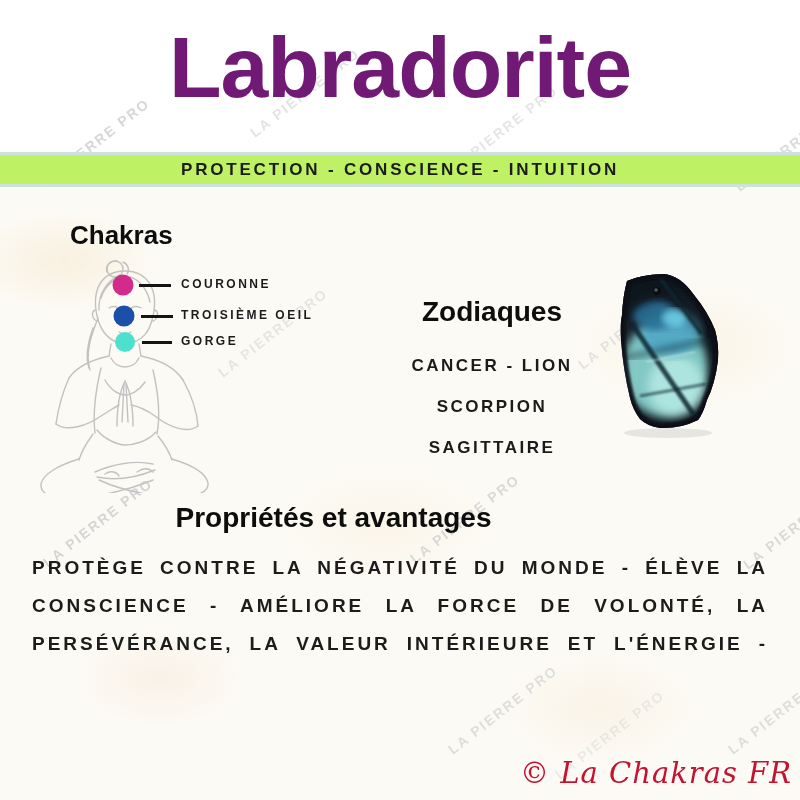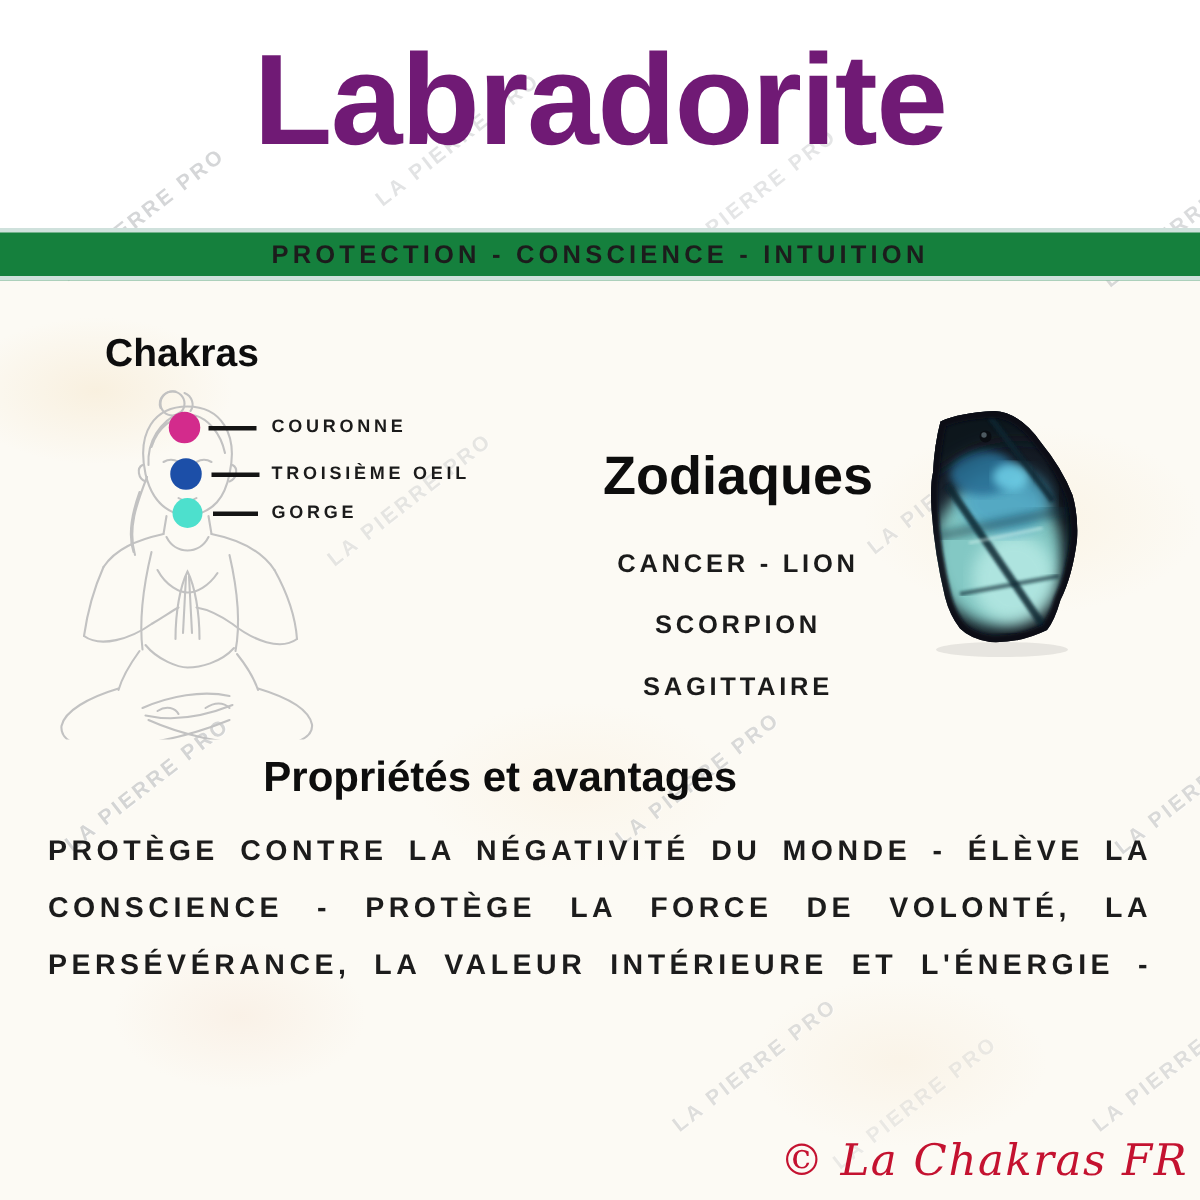--- a/index.html
+++ b/index.html
@@ -30,35 +30,35 @@
     pointer-events:none;
   }
   .title{
     left:0;top:24px;width:800px;text-align:center;
     font-size:86px;font-weight:bold;color:#701a75;line-height:1;
     letter-spacing:-1px;
   }
   .band{
     left:0;top:152px;width:800px;height:35px;box-sizing:border-box;
     border-top:3px solid #cfe1dc;border-bottom:3px solid #cfe1dc;
-    background:#15803d;
+    background:#bef264;
     display:flex;align-items:center;justify-content:center;
   }
   .band-text{
     font-size:17px;font-weight:bold;letter-spacing:2.8px;color:#1c1c1c;
   }
   .h-chakras{left:70px;top:220px;font-size:26px;font-weight:bold;color:#0d0d0d;}
   .figure-svg{left:35px;top:258px;}
   .chakra-line{position:absolute;height:2.5px;background:#141414;}
   .chakra-label{
     position:absolute;left:181px;
     font-size:12px;font-weight:bold;letter-spacing:2.5px;color:#1b1b1b;
   }
   .zodiac{left:372px;top:296px;width:240px;text-align:center;}
-  .h-zodiac{font-size:36px;font-weight:bold;color:#0d0d0d;margin:0 0 28px 0;}
+  .h-zodiac{font-size:28px;font-weight:bold;color:#0d0d0d;margin:0 0 28px 0;}
   .zodiac-line{
     font-size:17px;font-weight:bold;letter-spacing:2.5px;color:#1b1b1b;
     margin:0 0 21px 0;
   }
   .stone-svg{left:610px;top:266px;}
   .h-props{left:0;top:502px;width:667px;text-align:center;
     font-size:28px;font-weight:bold;color:#0d0d0d;}
   .props{left:32px;top:549px;width:736px;}
   .props-line{
     font-size:19px;font-weight:bold;letter-spacing:3px;color:#1c1c1c;
@@ -198,17 +198,17 @@
     <line x1="36" y1="96" x2="85" y2="86" stroke="#d8f4f0" stroke-width="2" opacity="0.5" filter="url(#b1)"></line>
     <path d="M17,15 Q30,9 53,8 Q70,9 84,29 Q98,46 105,64 Q109,78 108,94 Q105,118 97,134 Q93,148 88,154 Q70,163 50,162 Q37,160 30,153 Q23,144 20,132 Q13,103 11,74 Q10,57 12,49 Q13,30 17,15 Z" fill="none" stroke="#0b0f15" stroke-width="9" opacity="0.9" filter="url(#b1)"></path>
   </g>
   <circle cx="47" cy="25" r="4" fill="#0a0d12"></circle>
   <circle cx="46" cy="24" r="1.8" fill="#6a7a82" opacity="0.7"></circle>
 </svg>
 
 <div class="layer h-props">Propriétés et avantages</div>
 <div class="layer props">
   <div class="props-line">PROTÈGE CONTRE LA NÉGATIVITÉ DU MONDE - ÉLÈVE LA</div>
-  <div class="props-line">CONSCIENCE - PROTÈGE LA FORCE DE VOLONTÉ, LA</div>
+  <div class="props-line">CONSCIENCE - AMÉLIORE LA FORCE DE VOLONTÉ, LA</div>
   <div class="props-line">PERSÉVÉRANCE, LA VALEUR INTÉRIEURE ET L'ÉNERGIE -</div>
 </div>
 
 <div class="signature">© La Chakras FR</div>
 
 </body></html>

